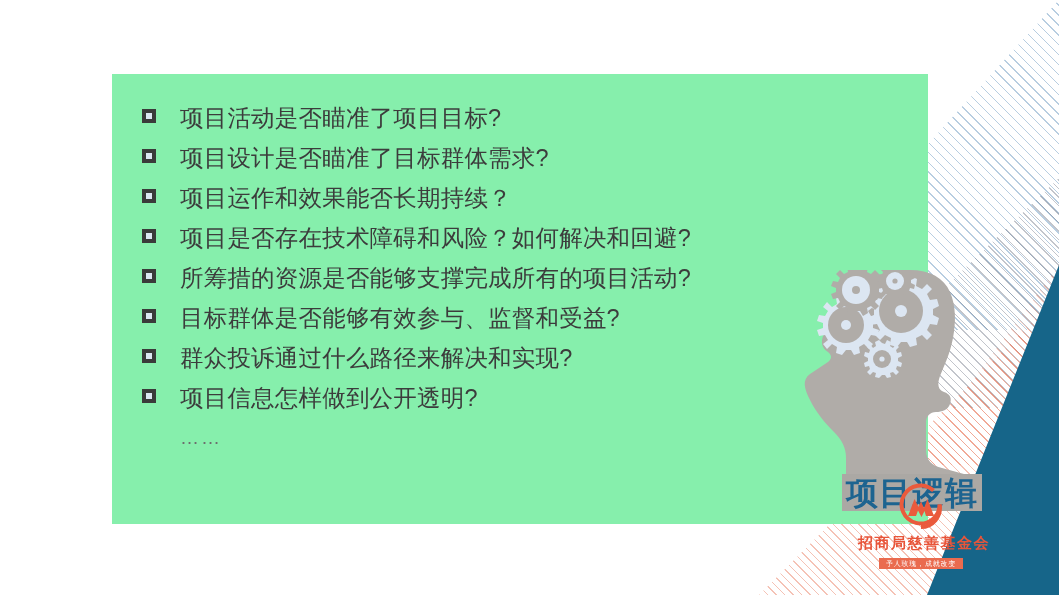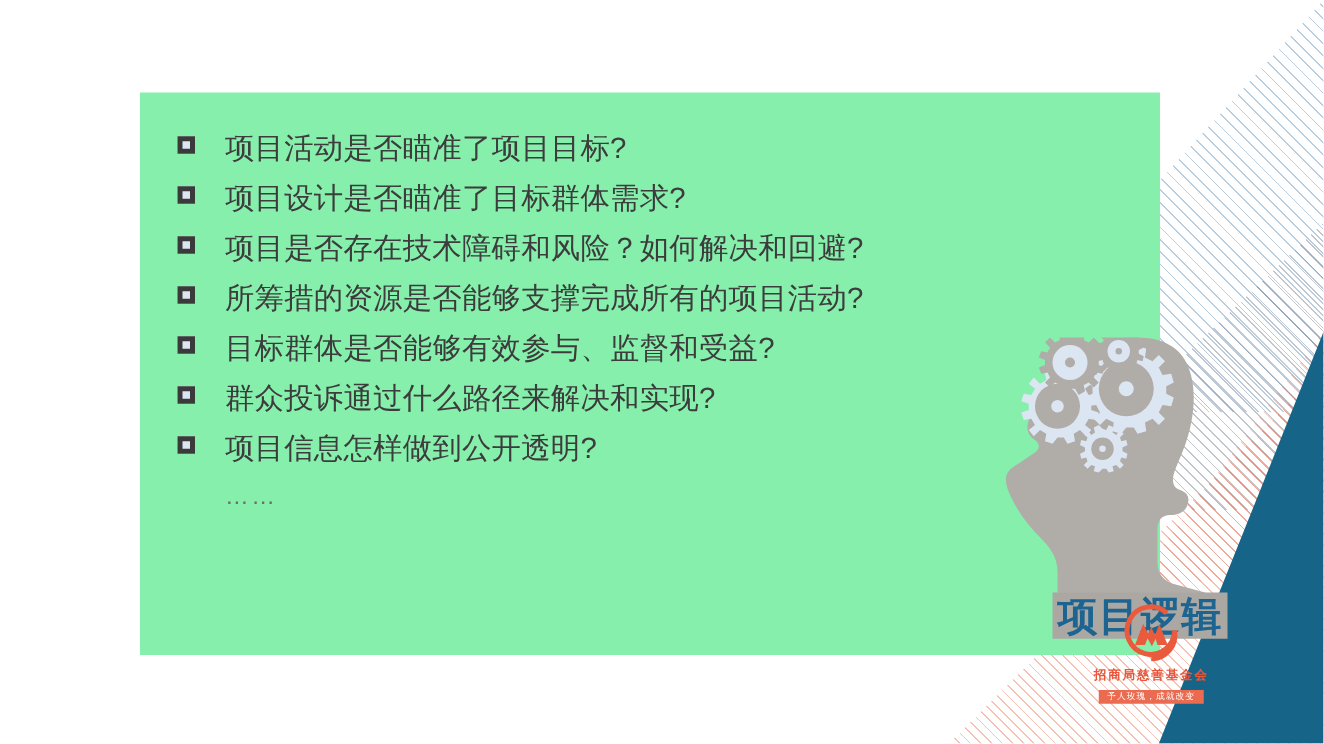--- a/index.html
+++ b/index.html
@@ -199,21 +199,21 @@
     width: 50px;
     height: 50px;
     margin: 0 auto 2px auto;
   }
   #logo-mark svg {
     display: block;
     width: 50px;
     height: 50px;
   }
   #logo-name {
-    font-size: 10px;
+    font-size: 15px;
     font-weight: bold;
     color: #e8553a;
     letter-spacing: 1.5px;
     line-height: 1.1;
     white-space: nowrap;
   }
   #logo-tagline {
     margin: 3px auto 0 auto;
     display: inline-block;
     background: #ea6b4f;
@@ -243,20 +243,24 @@
       <div class="bullet-row">
         <span class="bullet-marker"></span>
         <span class="bullet-text">项目活动是否瞄准了项目目标?</span>
       </div>
 
       <div class="bullet-row">
         <span class="bullet-marker"></span>
         <span class="bullet-text">项目设计是否瞄准了目标群体需求?</span>
       </div>
 
+      <div class="bullet-row">
+        <span class="bullet-marker"></span>
+        <span class="bullet-text">项目运作和效果能否长期持续？</span>
+      </div>
 
 
       <div class="bullet-row">
         <span class="bullet-marker"></span>
         <span class="bullet-text">项目是否存在技术障碍和风险？如何解决和回避?</span>
       </div>
 
       <div class="bullet-row">
         <span class="bullet-marker"></span>
         <span class="bullet-text">所筹措的资源是否能够支撑完成所有的项目活动?</span>

